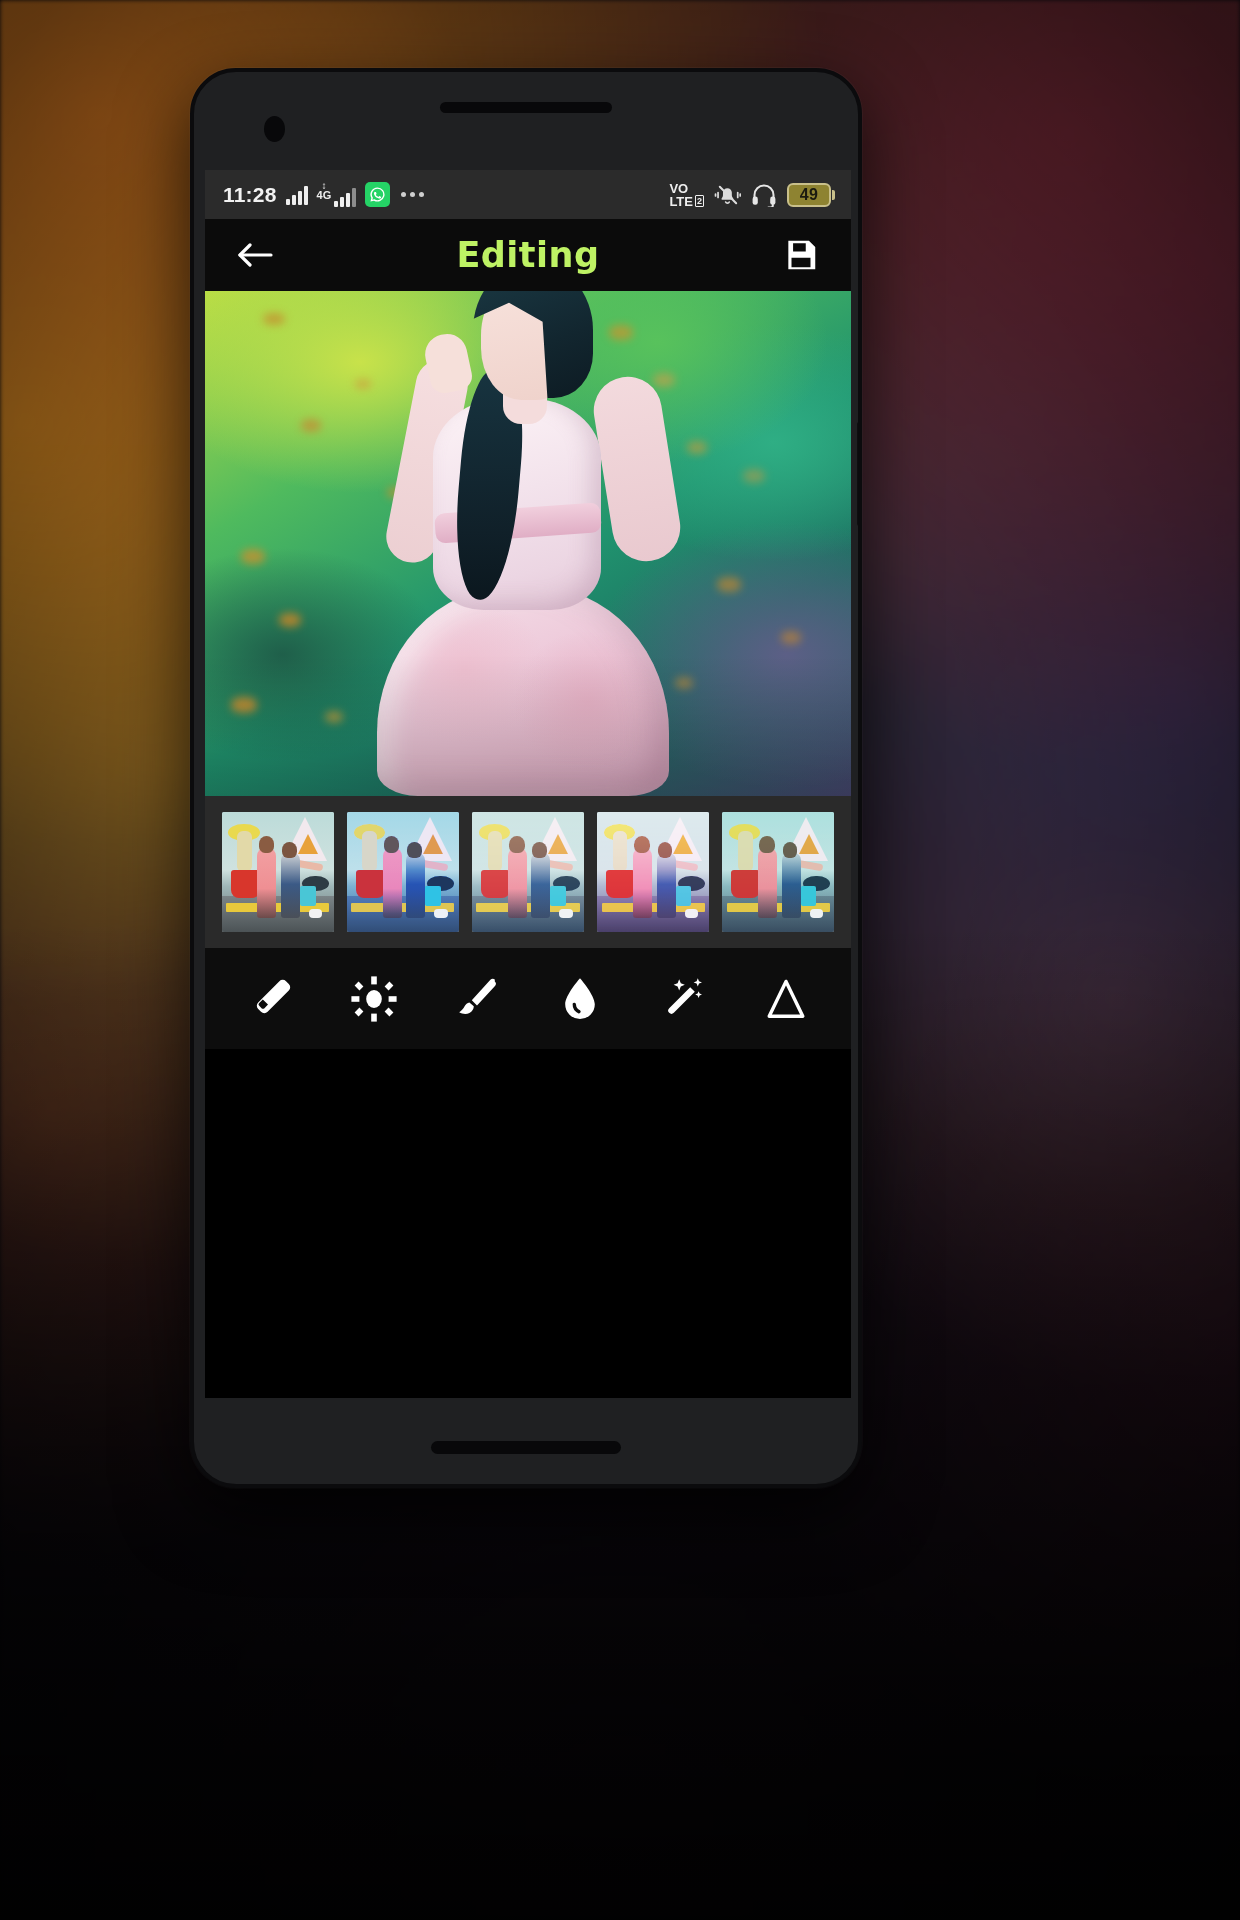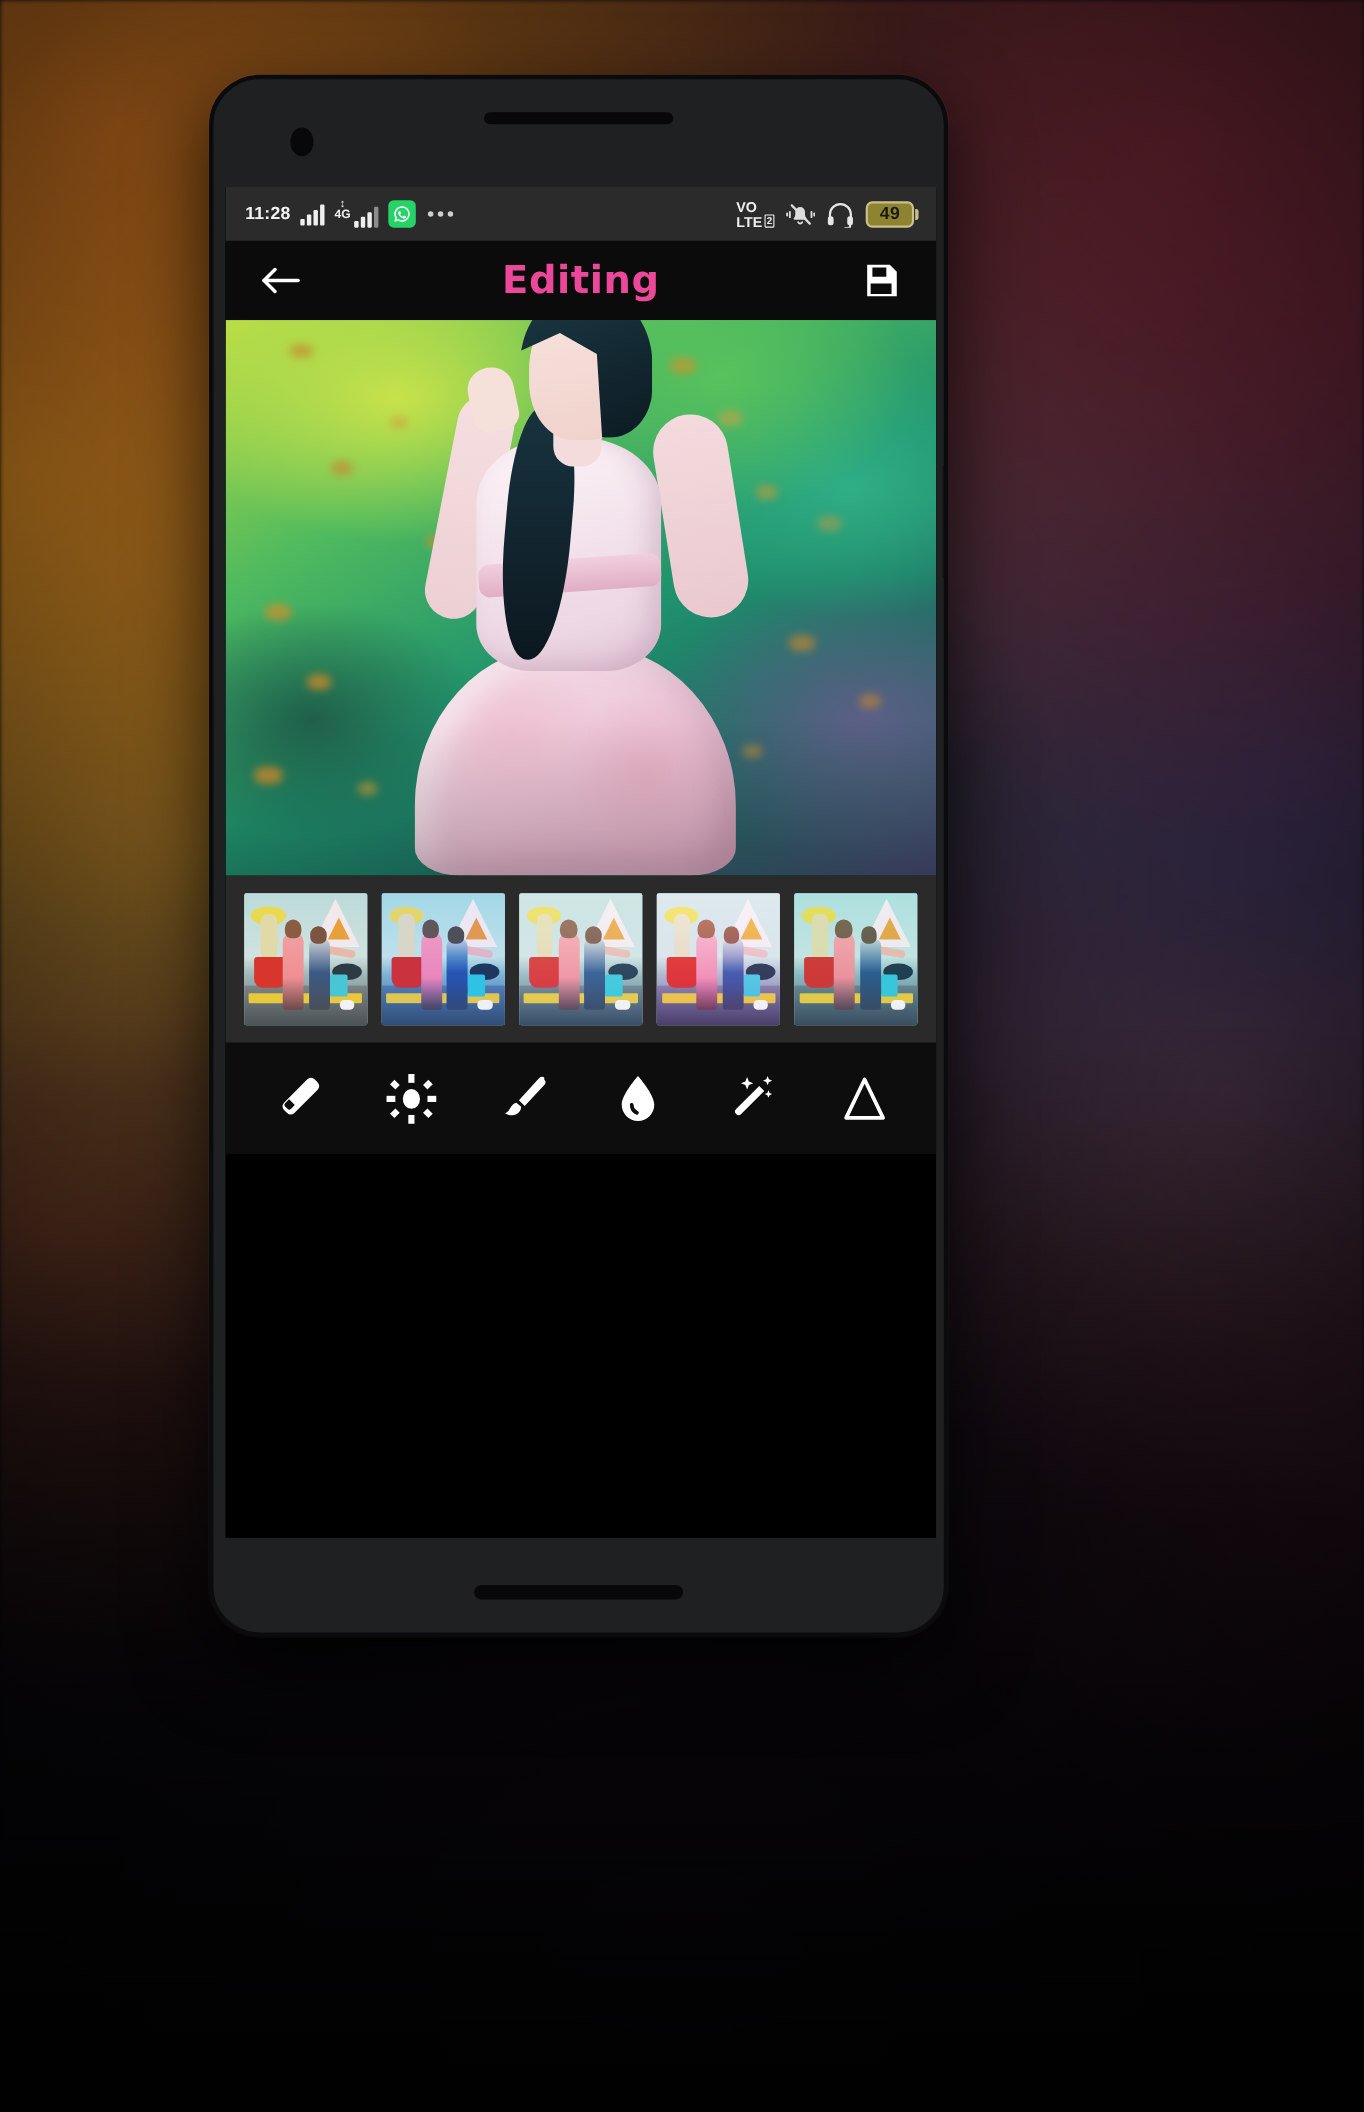--- a/index.html
+++ b/index.html
@@ -71,21 +71,21 @@
   }
 
   
   .statusbar{
     height:49px; background:#2b2b2b;
     display:flex; align-items:center; justify-content:space-between;
     padding:0 16px 0 18px;
     color:#e9e9e9;
   }
   .sb-left{ display:flex; align-items:center; gap:9px; }
-  .sb-time{ font-size:16px; font-weight:700; letter-spacing:.2px; color:#f2f2f2; }
+  .sb-time{ font-size:21px; font-weight:700; letter-spacing:.2px; color:#f2f2f2; }
   .bars{ display:flex; align-items:flex-end; gap:2px; height:20px; }
   .bars i{ display:block; width:4px; background:#efefef; border-radius:1px; }
   .bars i:nth-child(1){height:6px}
   .bars i:nth-child(2){height:10px}
   .bars i:nth-child(3){height:14px}
   .bars i:nth-child(4){height:19px}
   .bars.dim i:nth-child(4){ background:#8d8d8d; }
   .net-grp{ display:flex; align-items:flex-end; gap:3px; }
   .gen{ display:flex; flex-direction:column; align-items:center; font-size:11px; line-height:1;
         color:#efefef; font-weight:700; margin-bottom:6px; }
@@ -111,21 +111,21 @@
   }
   .bat-tip{ width:3px; height:10px; background:#c9c08a; border-radius:0 2px 2px 0; margin-left:1px; }
 
   
   .appbar{
     height:72px; background:#0b0b0b;
     display:flex; align-items:center; justify-content:space-between;
     padding:0 24px;
   }
   .appbar-title{
-    color:#ec4899; font-size:35px; font-weight:700; letter-spacing:.5px;
+    color:#bef264; font-size:35px; font-weight:700; letter-spacing:.5px;
     font-family:"DejaVu Sans", sans-serif;
   }
   .icon-btn{ width:52px; height:52px; display:flex; align-items:center; justify-content:center; cursor:pointer; }
 
   
   .canvas{
     position:relative; width:646px; height:505px; overflow:hidden;
     background:#163a28;
   }
   .photo-bg{

